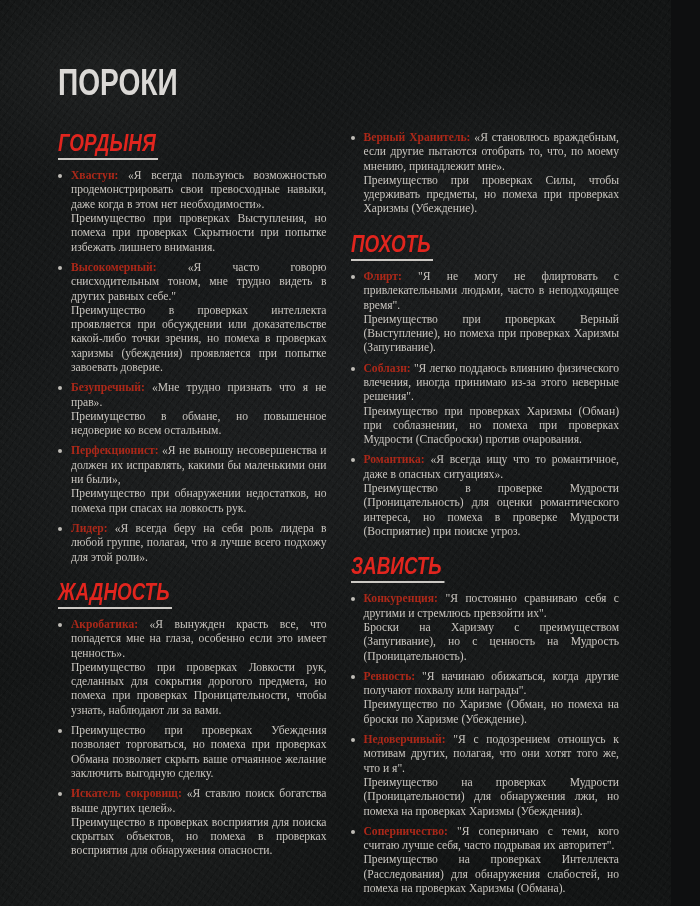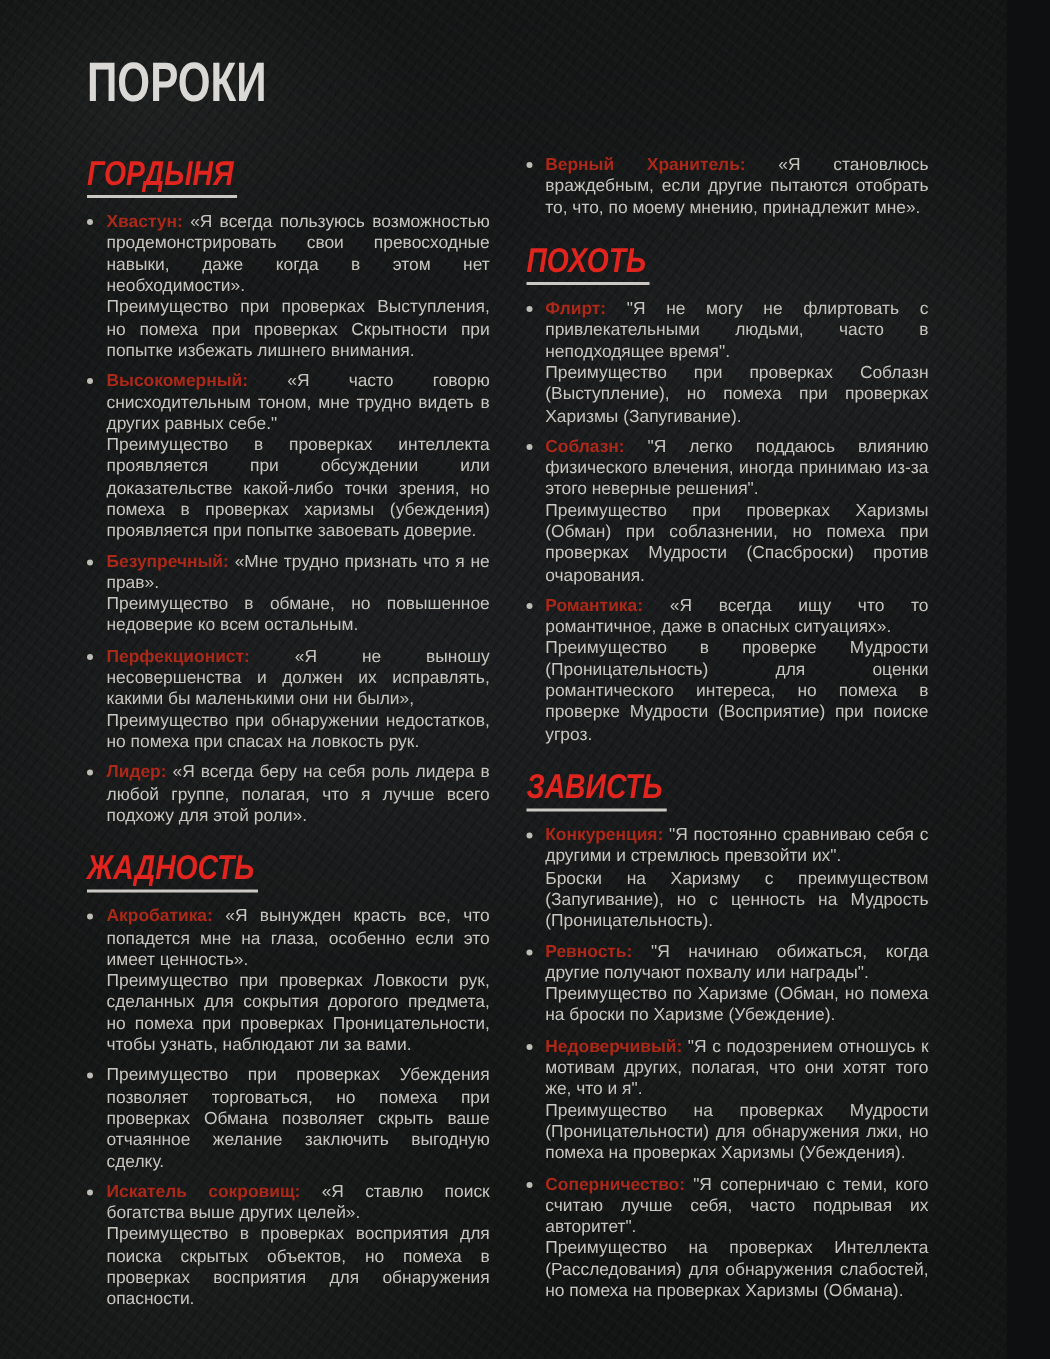--- a/index.html
+++ b/index.html
@@ -1,20 +1,20 @@
 <!DOCTYPE html>
 <html lang="ru"><head>
 <meta charset="utf-8">
 <style>
   html,body{margin:0;padding:0;background:#0e0f10;}
   .page{
     position:relative;
     width:671px;height:906px;
     box-sizing:border-box;
-    padding-top:36px;
+    padding-top:64px;
     overflow:hidden;
     background:
       radial-gradient(ellipse 300px 200px at 15% 8%,  rgba(255,255,255,.045), transparent 60%),
       radial-gradient(ellipse 400px 260px at 80% 25%, rgba(255,255,255,.030), transparent 60%),
       radial-gradient(ellipse 500px 300px at 30% 55%, rgba(255,255,255,.025), transparent 65%),
       radial-gradient(ellipse 350px 240px at 75% 80%, rgba(255,255,255,.030), transparent 60%),
       radial-gradient(ellipse 420px 300px at 20% 92%, rgba(255,255,255,.035), transparent 60%),
       radial-gradient(ellipse 900px 600px at 50% 40%, #1a1c1d, #131515 70%),
       #141616;
   }
@@ -70,21 +70,21 @@
     content:"";
     position:absolute;
     left:-13px;top:5px;
     width:4px;height:4px;
     border-radius:50%;
     background:#bfbcb6;
   }
 
   .item p{
     margin:0;
-    font-family:Liberation Sans, sans-serif;
+    font-family:Liberation Serif, serif;
     font-size:11.6px;
     line-height:14.3px;
     color:#c9c5bf;
     text-align:justify;
   }
   .label{
     color:#ac2819;
     font-weight:700;
   }
 </style>
@@ -134,29 +134,30 @@
               <p class="effect">Преимущество в проверках восприятия для поиска скрытых объектов, но помеха в проверках восприятия для обнаружения опасности.</p>
             </li>
           </ul>
         </section>
       </div>
     <div class="col">
         <section class="section">
           <ul class="items">
             <li class="item">
               <p class="quote-line"><span class="label">Верный Хранитель:</span> <span class="quote">«Я становлюсь враждебным, если другие пытаются отобрать то, что, по моему мнению, принадлежит мне».</span></p>
+              <p class="effect">Преимущество при проверках Силы, чтобы удерживать предметы, но помеха при проверках Харизмы (Убеждение).</p>
             </li>
           </ul>
         </section>
         <section class="section">
           <div class="hwrap"><h2 class="heading">ПОХОТЬ</h2></div>
           <ul class="items">
             <li class="item">
               <p class="quote-line"><span class="label">Флирт:</span> <span class="quote">"Я не могу не флиртовать с привлекательными людьми, часто в неподходящее время".</span></p>
-              <p class="effect">Преимущество при проверках Соблазн (Выступление), но помеха при проверках Харизмы (Запугивание).</p>
+              <p class="effect">Преимущество при проверках Верный (Выступление), но помеха при проверках Харизмы (Запугивание).</p>
             </li>
             <li class="item">
               <p class="quote-line"><span class="label">Соблазн:</span> <span class="quote">"Я легко поддаюсь влиянию физического влечения, иногда принимаю из-за этого неверные решения".</span></p>
               <p class="effect">Преимущество при проверках Харизмы (Обман) при соблазнении, но помеха при проверках Мудрости (Спасброски) против очарования.</p>
             </li>
             <li class="item">
               <p class="quote-line"><span class="label">Романтика:</span> <span class="quote">«Я всегда ищу что то романтичное, даже в опасных ситуациях».</span></p>
               <p class="effect">Преимущество в проверке Мудрости (Проницательность) для оценки романтического интереса, но помеха в проверке Мудрости (Восприятие) при поиске угроз.</p>
             </li>
           </ul>

